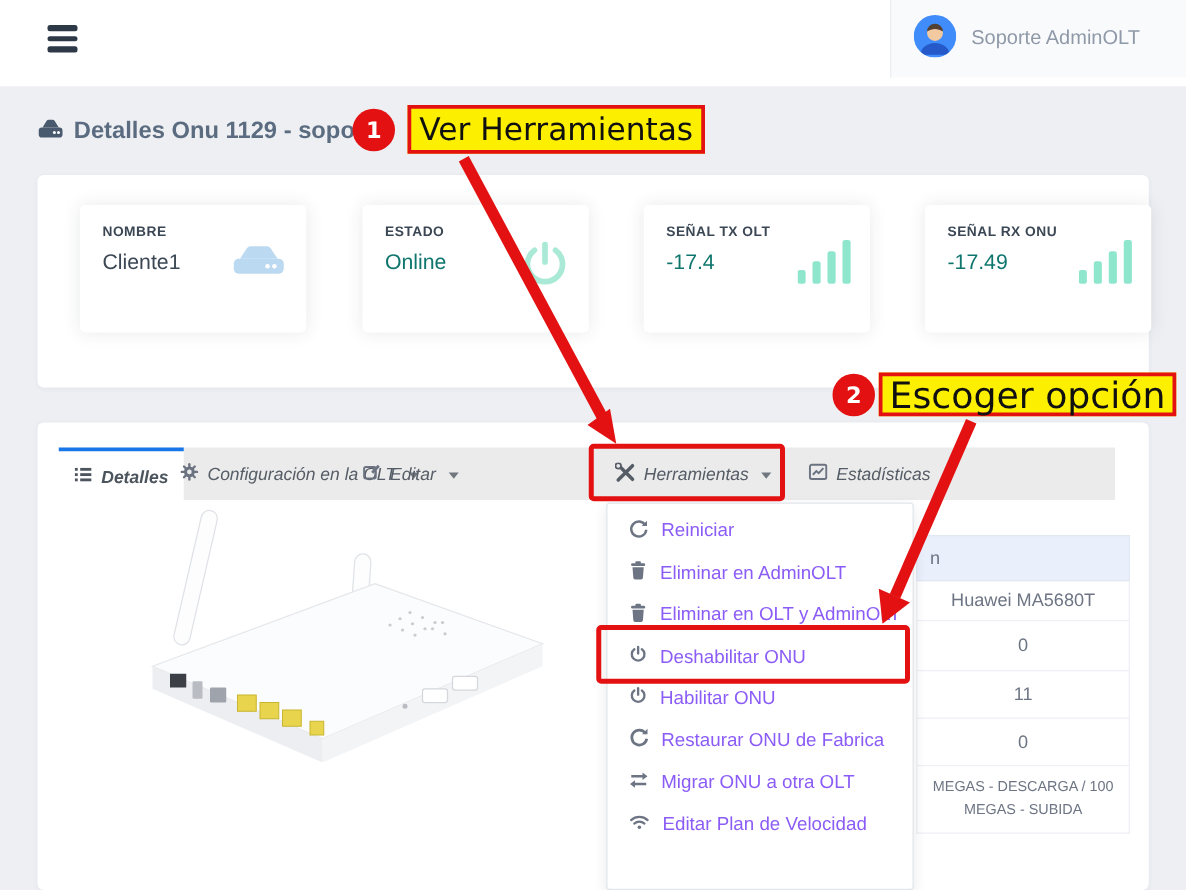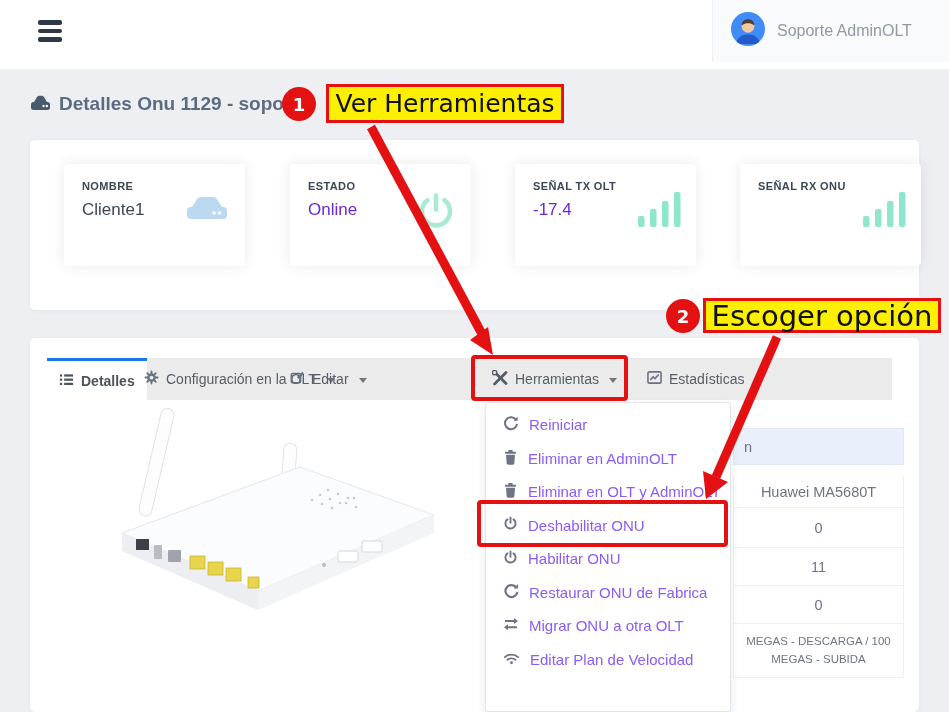--- a/index.html
+++ b/index.html
@@ -16,42 +16,42 @@
 
   
   .page-title-row { position:absolute; left:30px; top:93px; display:flex; align-items:center; gap:8px; z-index:4; }
   .page-title { color:#5c6c80; font-size:19px; font-weight:bold; }
 
   
   .stats-panel { position:absolute; left:30px; top:140px; width:889px; height:170px; background:#fff; border-radius:5px; box-shadow:0 1px 4px rgba(40,50,70,.05); z-index:2; }
   .stat-card { position:absolute; top:24px; width:181px; height:102px; background:#fff; border-radius:4px; box-shadow:0 0 14px rgba(40,50,70,.10); padding:16px 14px 0 18px; }
   .stat-card .label { font-size:11px; font-weight:bold; color:#3b4754; letter-spacing:.4px; }
   .stat-card .value { font-size:17px; font-weight:normal; color:#3b4754; margin-top:8px; }
-  .stat-card .value.teal { color:#6d28d9; }
+  .stat-card .value.teal { color:#0f766e; }
   .stat-card .card-icon { position:absolute; right:14px; top:26px; }
   .card-1{left:34px;} .card-2{left:260px;} .card-3{left:485px;} .card-4{left:710px;}
 
   
-  .content-panel { position:absolute; left:30px; top:338px; width:889px; height:374px; background:#fff; border-radius:5px; box-shadow:0 1px 4px rgba(40,50,70,.05); z-index:2; }
+  .content-panel { position:absolute; left:30px; top:338px; width:889px; height:374px; background:#fff; border-radius:5px; box-shadow:0 1px 4px rgba(40,50,70,.05); z-index:2;font-style:italic; }
   .tab-strip { position:absolute; left:18px; top:20px; width:844px; height:42px; background:#ebebeb; }
   .tab { position:absolute; top:0; height:42px; display:flex; align-items:center; gap:7px; padding:0 12px; font-size:14px; color:#565d66; white-space:nowrap; cursor:pointer; }
   .tab .caret { width:0; height:0; border-left:4.5px solid transparent; border-right:4.5px solid transparent; border-top:5px solid #70777f; margin-left:3px; margin-top:2px; }
   .tab.active { background:#fff; border-top:3px solid #1877e8; color:#4c545d; font-weight:bold; }
   .tab-detalles{left:-1px;} .tab-config{left:84px;} .tab-editar{left:230px;} .tab-herr{left:432px;} .tab-estad{left:587px;}
 
   
   .dropdown { position:absolute; left:485px; top:402px; width:246px; height:310px; background:#fff; border:1px solid #e2e6ea; border-radius:3px; box-shadow:0 4px 10px rgba(40,50,70,.10); z-index:40; padding-top:5px; }
   .menu-item { height:33.5px; display:flex; align-items:center; gap:10px; padding-left:17px; font-size:15px; color:#8b5cf6; cursor:pointer; white-space:nowrap; }
   .menu-item svg { flex:0 0 auto; }
 
   
   .info-table { position:absolute; left:733px; top:428px; width:171px; z-index:10; font-size:14.5px; color:#6d7584; }
   .info-table .th { height:37px; background:#e9effb; border:1px solid #e2e8f2; display:flex; align-items:center; padding-left:10px; color:#6d7584; }
   .info-table .td { border:1px solid #edf0f4; border-top:none; display:flex; align-items:center; justify-content:center; text-align:center; padding:2px 6px; }
-  .td-0{height:32px;margin-top:11px;} .td-1{height:40px;} .td-2{height:38px;} .td-3{height:38px;}
+  .td-0{height:32px;} .td-1{height:40px;} .td-2{height:38px;} .td-3{height:38px;}
   .td-4{height:54px; font-size:11.5px; line-height:1.5;}
   .td-5{height:38px;}
 
   
   .router-img { position:absolute; left:62px; top:405px; z-index:5; }
 
   
   .num-circle { position:absolute; width:34px; height:34px; border-radius:50%; background:#e31111; color:#fff; font-weight:bold; font-size:18px; display:flex; align-items:center; justify-content:center; z-index:62; font-family:"DejaVu Sans", sans-serif; }
   .circle-1 { left:282px; top:87px; }
   .circle-2 { left:666px; top:299px; }
@@ -136,20 +136,21 @@
         <svg width="44" height="38" viewBox="0 0 44 38" fill="#8ee6cd">
           <rect x="0" y="26" width="6.5" height="11" rx="2"></rect>
           <rect x="12" y="19" width="6.5" height="18" rx="2"></rect>
           <rect x="24" y="11" width="6.5" height="26" rx="2"></rect>
           <rect x="36" y="2" width="6.5" height="35" rx="2"></rect>
         </svg>
       </span>
     </div>
     <div class="stat-card card-4">
       <div class="label">SEÑAL RX ONU</div>
+      <div class="value teal">-17.49</div>
       <span class="card-icon">
         <svg width="44" height="38" viewBox="0 0 44 38" fill="#8ee6cd">
           <rect x="0" y="26" width="6.5" height="11" rx="2"></rect>
           <rect x="12" y="19" width="6.5" height="18" rx="2"></rect>
           <rect x="24" y="11" width="6.5" height="26" rx="2"></rect>
           <rect x="36" y="2" width="6.5" height="35" rx="2"></rect>
         </svg>
       </span>
     </div>
   </div>

